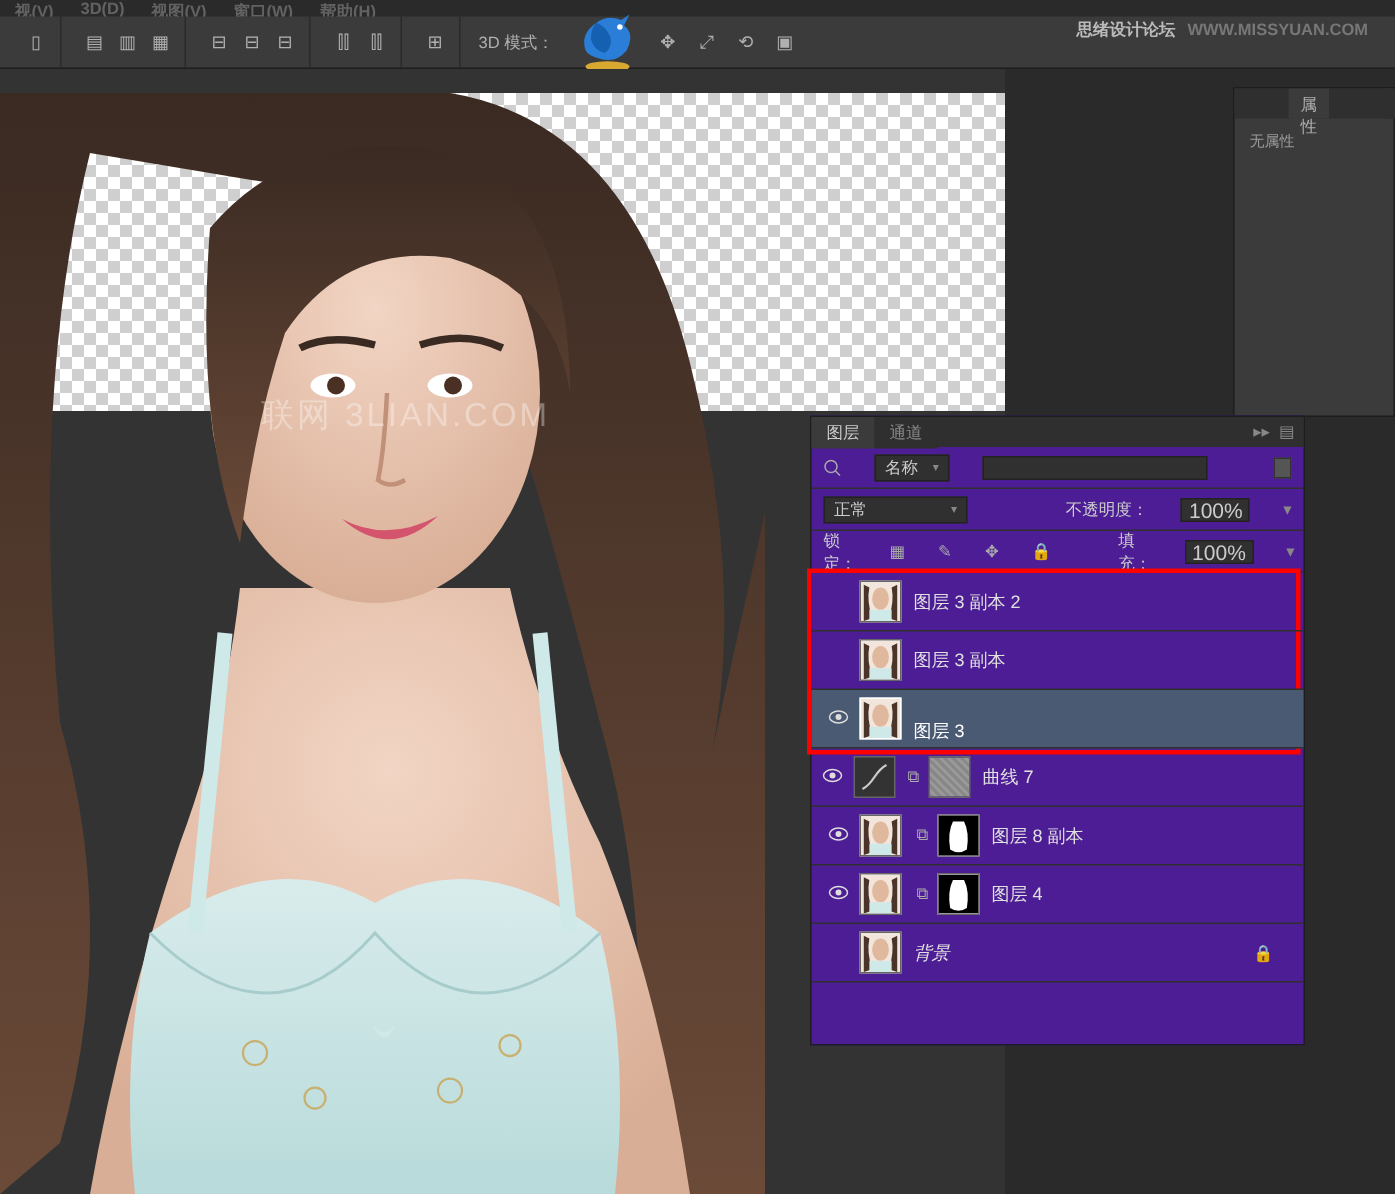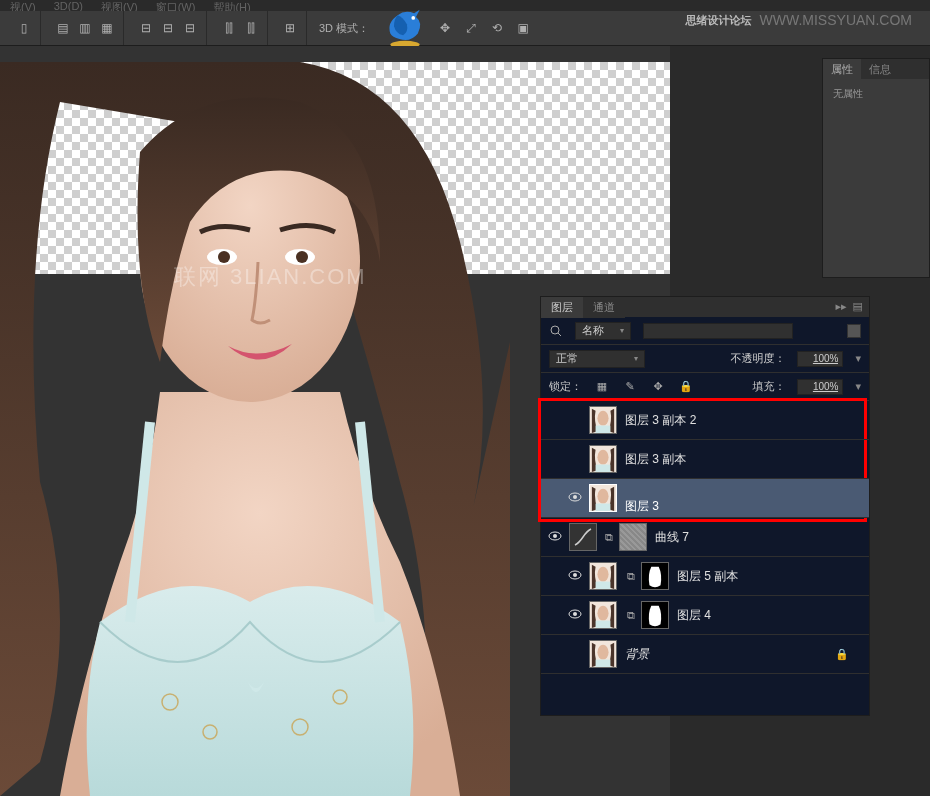--- a/index.html
+++ b/index.html
@@ -12,21 +12,21 @@
   position: relative;
 }
 .menubar {
   height: 11px;
   background: #2a2a2a;
   display: flex;
   gap: 18px;
   padding: 0 10px;
   color: #888;
 }
-.menubar span { opacity: 0.6; }
+.menubar span { opacity: 0.6; font-weight: bold; }
 .toolbar {
   height: 35px;
   background: #3b3b3b;
   border-bottom: 1px solid #1d1d1d;
   display: flex;
   align-items: center;
   padding: 0 8px;
   gap: 6px;
   position: relative;
 }
@@ -95,30 +95,31 @@
 }
 .panel-tabs {
   display: flex; height: 20px;
   background: #2f2f2f;
 }
 .panel-tab {
   padding: 3px 8px;
   font-size: 11px;
   color: #b0b0b0;
   background: #3b3b3b;
+  margin-left: 36px;
 }
 .panel-tab.inactive { background: #2f2f2f; color: #888; }
 .panel-body { padding: 8px 10px; color: #999; font-size: 10px; }
 
 .layers-panel {
   position: absolute;
-  top: 296px; left: 540px;
+  top: 277px; left: 540px;
   width: 330px;
   height: 420px;
-  background: #0f172a;
+  background: #4c1d95;
   border: 1px solid #1d1d1d;
 }
 .layers-header {
   height: 20px;
   background: #2f2f2f;
   display: flex; align-items: center;
   position: relative;
 }
 .layers-header .tab {
   padding: 3px 10px;
@@ -127,21 +128,21 @@
 }
 .layers-header .tab.inactive { background: #2f2f2f; color: #888; }
 .layers-header .right-icons {
   position: absolute; right: 6px; top: 3px;
   display: flex; gap: 6px;
   color: #888;
 }
 .filter-row, .blend-row, .opts-row {
   display: flex; align-items: center;
   padding: 4px 8px;
-  gap: 12px;
+  gap: 22px;
   border-bottom: 1px solid #2f2f2f;
   height: 28px;
 }
 .dropdown {
   background: #303030;
   border: 1px solid #222;
   color: #ccc;
   padding: 1px 6px;
   font-size: 11px;
   display: flex; align-items: center;
@@ -153,33 +154,32 @@
 .search-ico {
   width: 14px; height: 14px;
   display: flex; align-items: center; justify-content: center;
 }
 .label-r { color: #ccc; }
 .pct-input {
   background: #303030;
   border: 1px solid #222;
   color: #ccc; width: 46px; height: 16px;
   text-align: right; padding-right: 4px;
-  font-size: 10px;
-  text-decoration: underline;
+  font-size: 14px;
 }
 .opts-row .mini { width: 16px; height: 16px; display: flex; align-items: center; justify-content: center; color: #aaa; }
 .layers-list {
   position: relative;
 }
 .layer-row {
   display: flex; align-items: center;
   height: 39px;
   border-bottom: 1px solid #2f2f2f;
   position: relative;
-  padding-left: 20px;
+  padding-left: 4px;
 }
 .vis-col { width: 28px; display: flex; justify-content: center; color: #ccc; }
 .eye { width: 14px; height: 10px; }
 .thumb {
   width: 28px; height: 28px;
   border: 1px solid #666;
   background: #eee;
   margin-right: 8px;
   display: flex; align-items: flex-end; justify-content: center;
   overflow: hidden;
@@ -269,21 +269,21 @@
     </svg>
   </div>
   <div class="tool-btn">✥</div>
   <div class="tool-btn">⤢</div>
   <div class="tool-btn">⟲</div>
   <div class="tool-btn">▣</div>
 </div>
 
 <div class="watermark-top">
   <span style="font-weight:bold;color:#bbb;">思绪设计论坛</span>
-  <span style="color:#777;font-size:14px;">WWW.MISSYUAN.COM</span>
+  <span style="color:#777;font-size:11px;font-weight:bold;">WWW.MISSYUAN.COM</span>
 </div>
 
 <div class="canvas-area">
   <div class="checker"></div>
   <div class="portrait">
     <svg viewBox="0 0 510 734" preserveAspectRatio="xMidYMin slice">
       <defs>
         <radialGradient id="skin" cx="50%" cy="30%" r="70%">
           <stop offset="0%" stop-color="#f2d5c4"></stop>
           <stop offset="100%" stop-color="#d9ae96"></stop>
@@ -474,21 +474,21 @@
             <rect x="6" y="20" width="16" height="8" fill="#cfe8e8"></rect>
           </svg>
         </div>
       <div class="link-ico">⧉</div>
       <div class="mask-thumb">
           <svg viewBox="0 0 28 28">
             <rect width="28" height="28" fill="#000"></rect>
             <path d="M10 4 Q6 12 8 24 Q14 28 20 24 Q22 12 18 4 Z" fill="#fff"></path>
           </svg>
         </div>
-      <span class="layer-name">图层 5 副本</span>
+      <span class="layer-name">图层 8 副本</span>
     </div>
 
     <div class="layer-row">
       <div class="vis-col">
           <span><svg class="eye" viewBox="0 0 14 10">
               <ellipse cx="7" cy="5" rx="6" ry="4" fill="none" stroke="#ddd"></ellipse>
               <circle cx="7" cy="5" r="2" fill="#ddd"></circle>
             </svg></span>
         </div>
       <div class="thumb">

